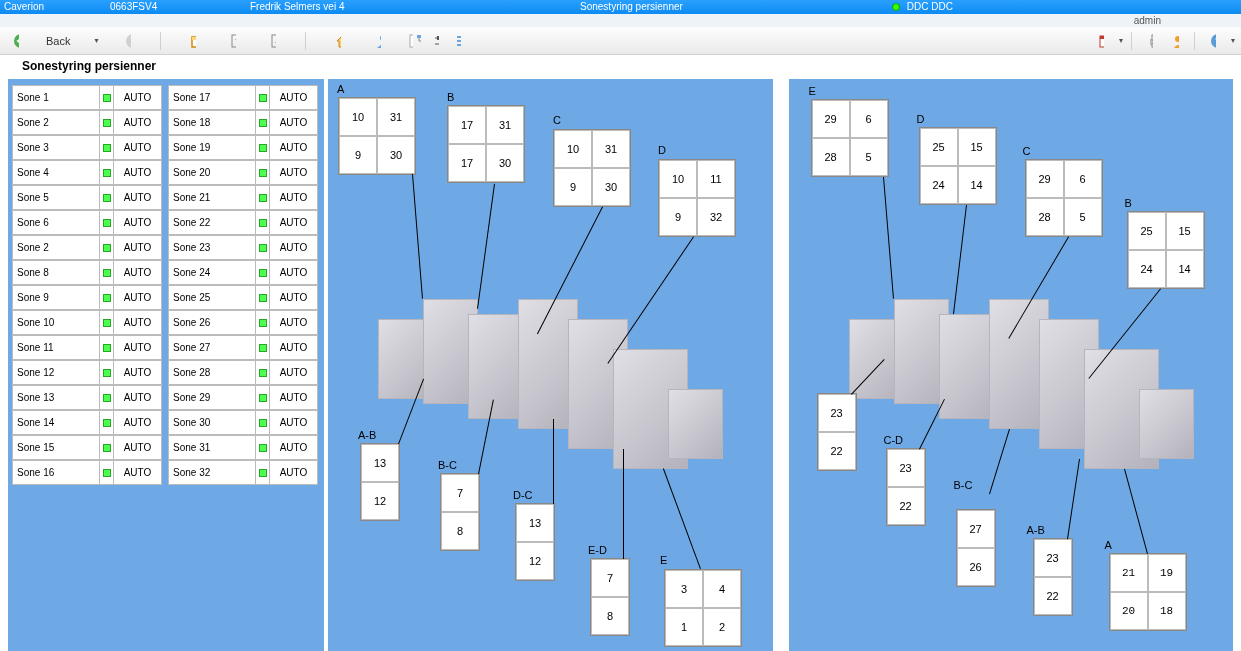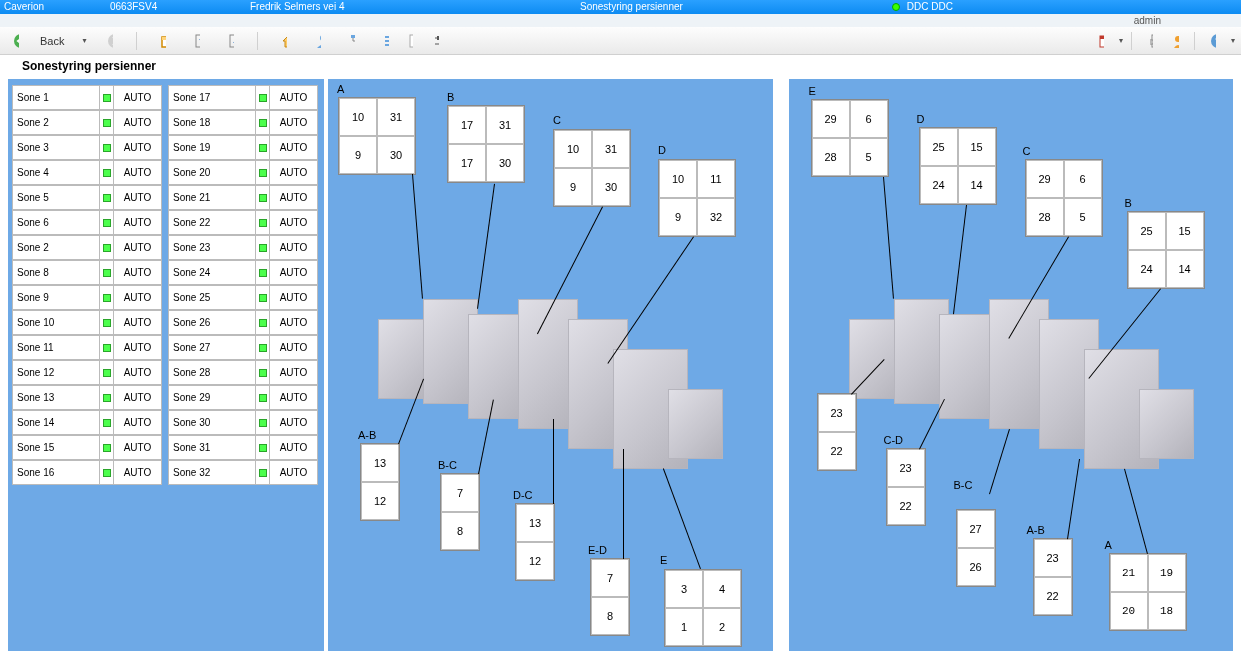--- a/index.html
+++ b/index.html
@@ -4,21 +4,21 @@
 <style>
   * { box-sizing: border-box; }
   html, body { margin:0; padding:0; font-family: Arial, Helvetica, sans-serif; font-size:11px; color:#000; background:#fff; width:1241px; }
   
   .topbar { height:14px; background:linear-gradient(#2aa0ff,#0d8bf2); color:#fff; display:flex; align-items:center; font-size:10px; padding:0 4px; position:relative; }
   .topbar .slot { position:absolute; top:0; line-height:14px; }
   .status-dot { display:inline-block; width:8px; height:8px; border-radius:50%; background:#3cff00; margin-right:4px; vertical-align:middle; border:1px solid #0a0; }
   
   .userbar { height:13px; background:#eef3f7; font-size:10px; color:#555; display:flex; align-items:center; justify-content:flex-end; padding-right:80px; }
   
-  .toolbar { height:28px; background:linear-gradient(#fdfdfd,#eaeaea); border-bottom:1px solid #d0d0d0; display:flex; align-items:center; padding:0 6px; gap:14px; position:relative;justify-content:center; }
+  .toolbar { height:28px; background:linear-gradient(#fdfdfd,#eaeaea); border-bottom:1px solid #d0d0d0; display:flex; align-items:center; padding:0 6px; gap:20px; position:relative;justify-content:center; }
   .tbtn { width:20px; height:20px; border:1px solid transparent; border-radius:3px; display:flex; align-items:center; justify-content:center; background:transparent; cursor:pointer; }
   .tsep { width:1px; height:18px; background:#d0d0d0; margin:0 2px; }
   .back-label { font-size:11px; color:#333; margin-right:2px; }
   .chev { font-size:8px; color:#555; margin-left:2px; }
   .toolbar-right { margin-left:auto; display:flex; align-items:center; gap:6px; }
   
   svg { display:block; }
   
   .page-title { font-weight:bold; font-size:12px; padding:4px 10px 2px 22px; }
 

